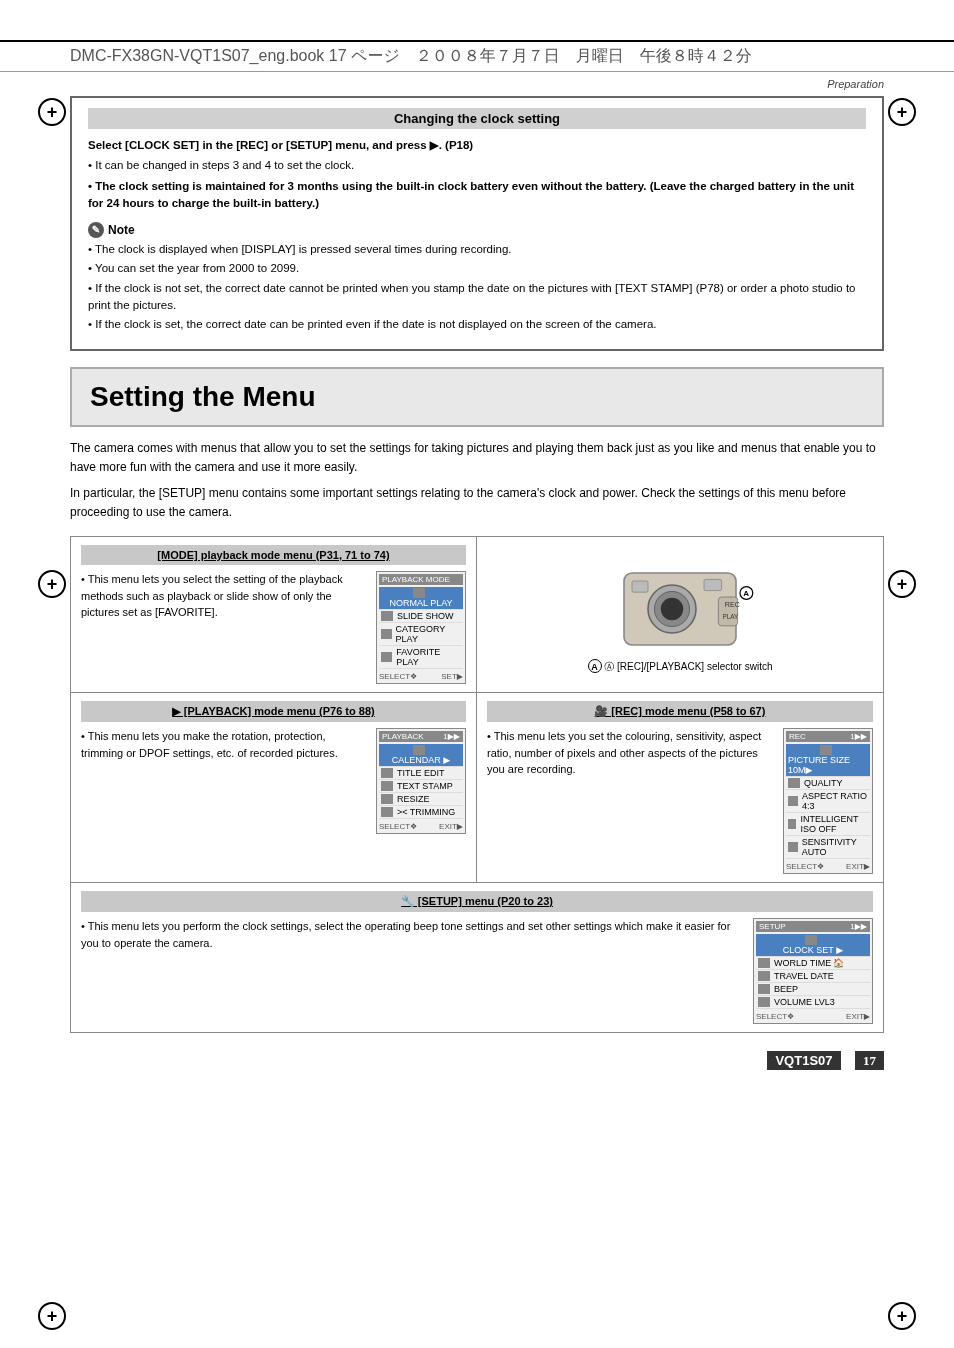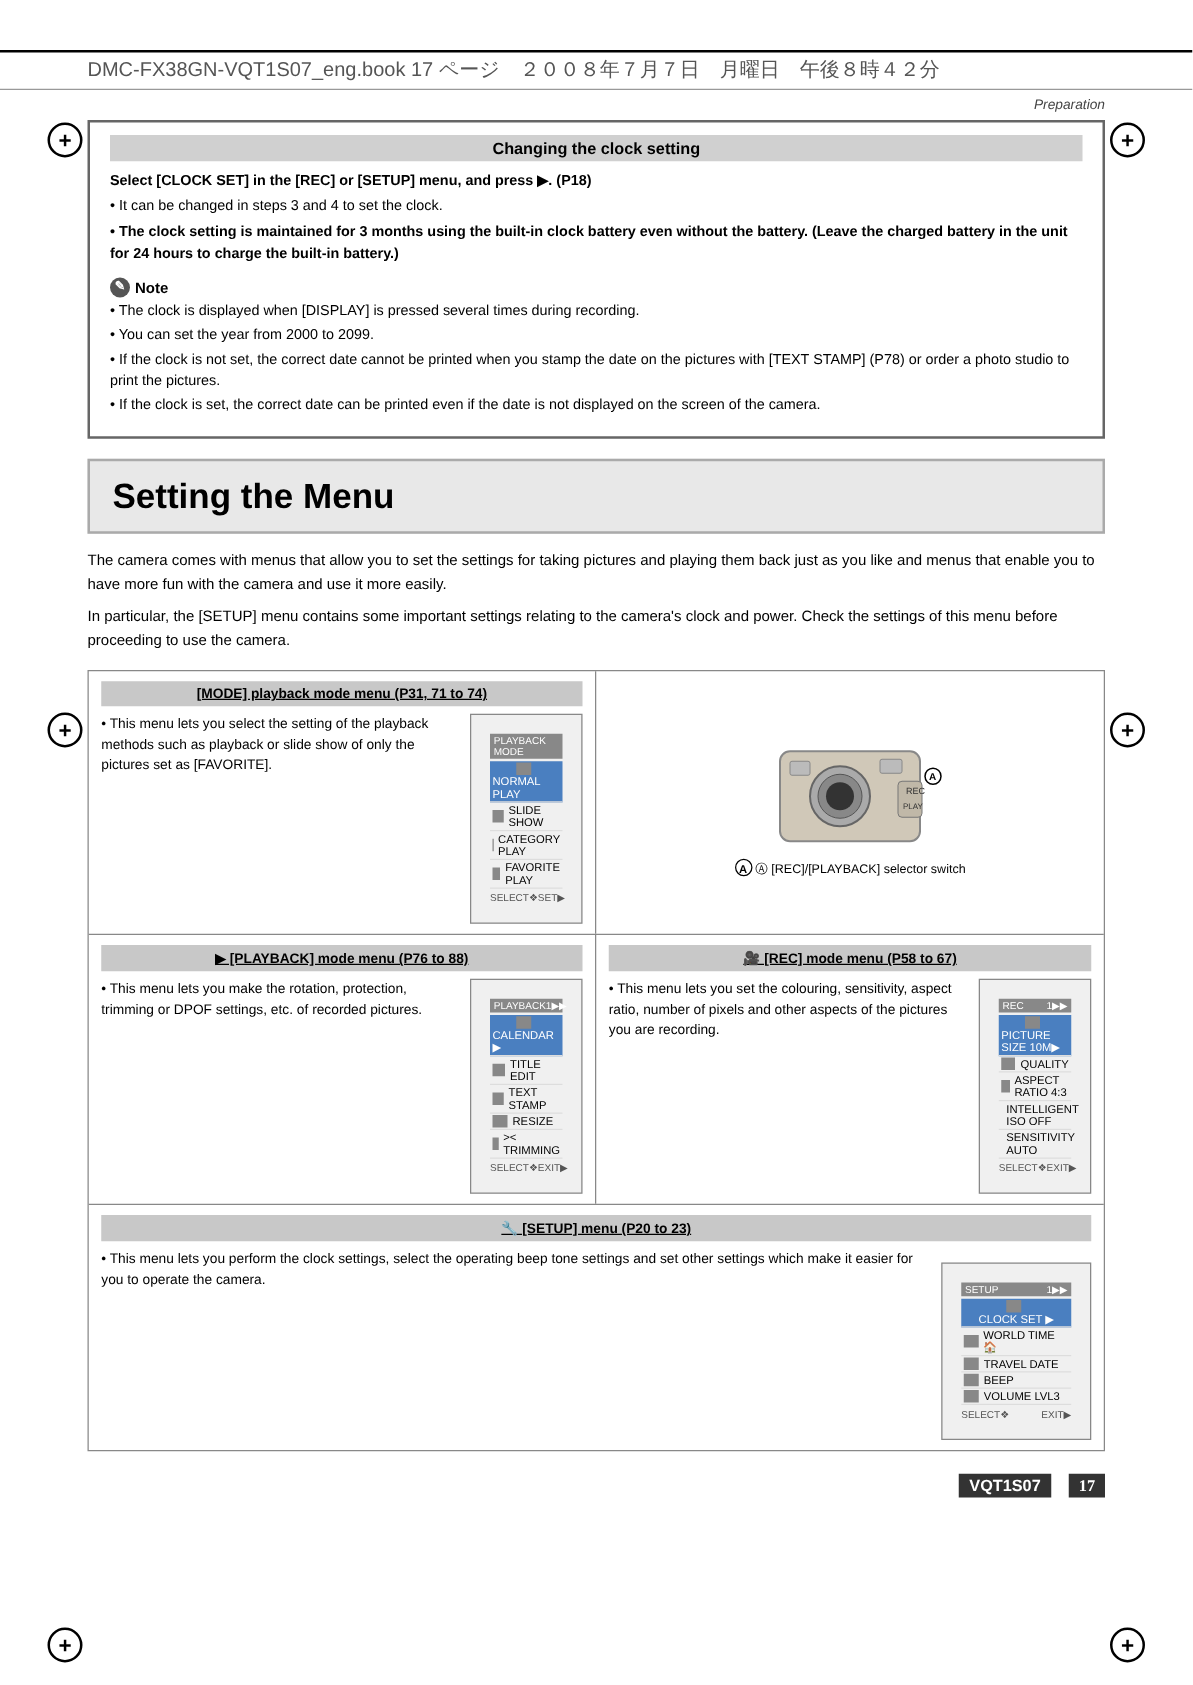--- a/index.html
+++ b/index.html
@@ -175,21 +175,21 @@
     .menu-cell-text p { margin-bottom: 3px; }
     .menu-screenshot {
       width: 90px;
       flex-shrink: 0;
     }
     
     .fake-screen {
       border: 1px solid #888;
       background: #f0f0f0;
       font-size: 9px;
-      padding: 15px;
+      padding: 2px;
     }
     .fake-screen .screen-title-bar {
       background: #888;
       color: #fff;
       padding: 1px 3px;
       font-size: 8px;
       margin-bottom: 2px;
       display: flex;
       justify-content: space-between;
     }
@@ -481,21 +481,21 @@
           </div>
         </div>
       </div>
 
       <div class="menu-setup-row">
         <div class="menu-cell-title">🔧 [SETUP] menu (P20 to 23)</div>
         <div class="menu-setup-inner">
           <div class="menu-cell-text">
             <p>• This menu lets you perform the clock settings, select the operating beep tone settings and set other settings which make it easier for you to operate the camera.</p>
           </div>
-          <div class="fake-screen menu-screenshot" style="width:120px;margin-top:11px;">
+          <div class="fake-screen menu-screenshot" style="width:120px;">
             <div class="screen-title-bar">
               <span>SETUP</span>
               <span>1▶▶</span>
             </div>
             <div class="screen-row highlighted">
               <span class="screen-row-icon"></span>
               <span>CLOCK SET ▶</span>
             </div>
             <div class="screen-row">
               <span class="screen-row-icon"></span>

